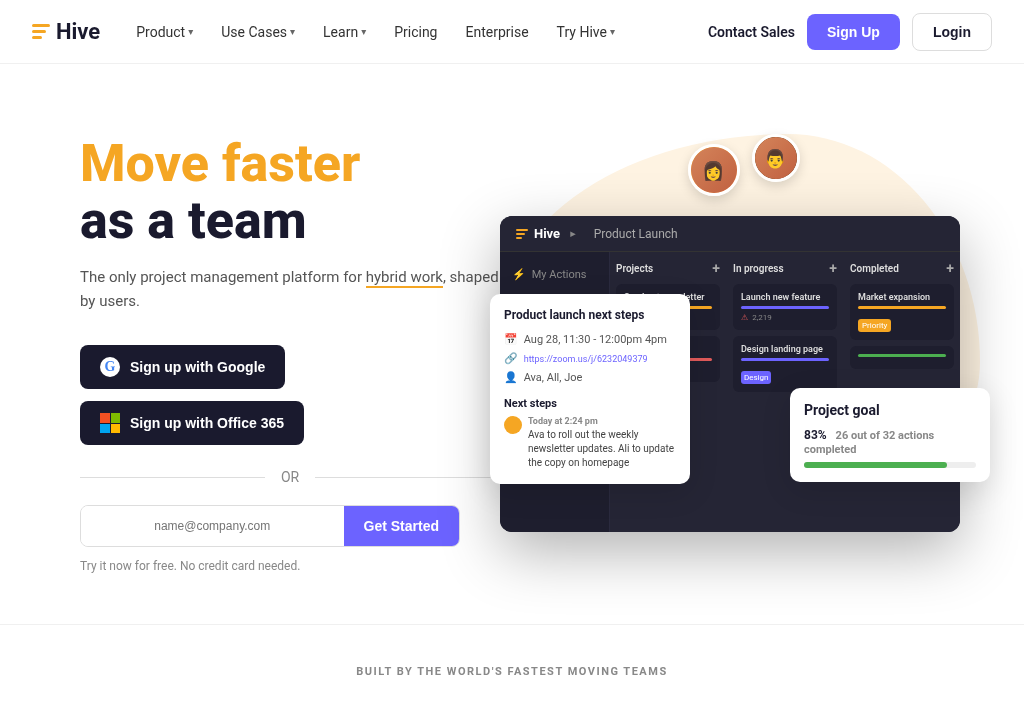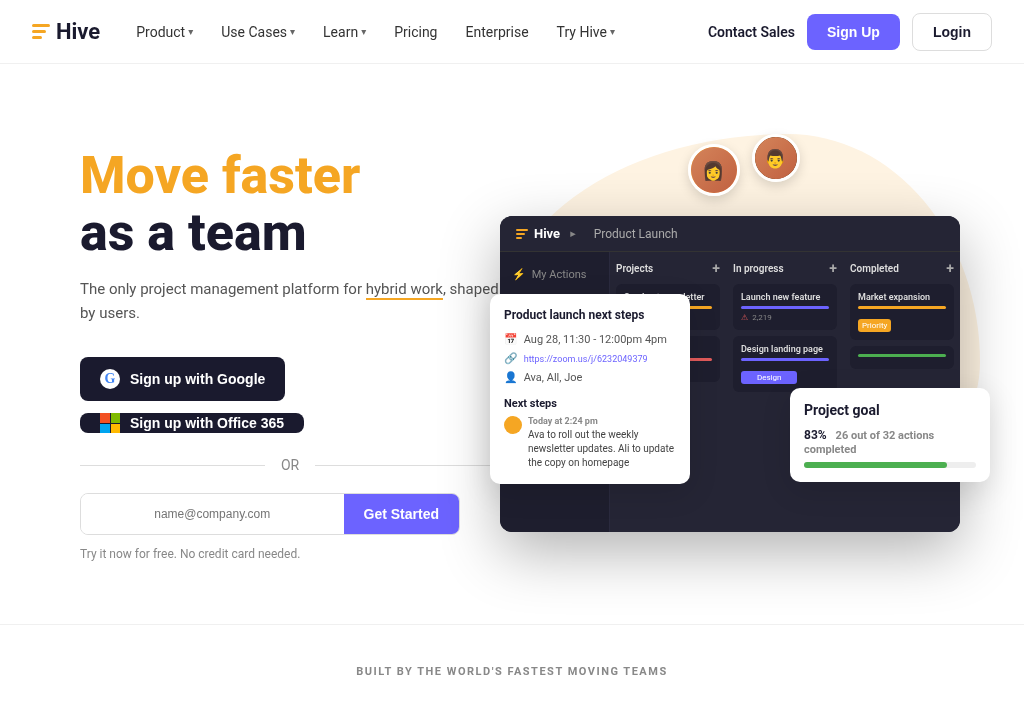--- a/index.html
+++ b/index.html
@@ -23,21 +23,21 @@
 
     
     .hero { display: flex; align-items: center; padding: 60px 80px 40px 80px; min-height: 520px; position: relative; overflow: hidden; }
     .hero-left { flex: 0 0 420px; z-index: 2; }
     .hero-title-orange { font-size: 52px; font-weight: 800; color: #f5a623; line-height: 1.1; }
     .hero-title-dark { font-size: 52px; font-weight: 800; color: #1a1a2e; line-height: 1.1; margin-bottom: 16px; }
     .hero-subtitle { font-size: 15px; color: #555; line-height: 1.6; margin-bottom: 32px; }
     .hero-subtitle span { border-bottom: 2px solid #f5a623; }
     .btn-row { display: flex; gap: 12px; margin-bottom: 24px; flex-wrap: wrap; }
     .btn-google { display: flex; align-items: center; gap: 10px; background: #1a1a2e; color: #fff; border: none; padding: 12px 20px; border-radius: 8px; font-size: 14px; font-weight: 600; cursor: pointer; }
-    .btn-office { display: flex; align-items: center; gap: 10px; background: #1a1a2e; color: #fff; border: none; padding: 0 20px; border-radius: 8px; font-size: 14px; font-weight: 600; cursor: pointer; }
+    .btn-office { display: flex; align-items: center; gap: 10px; background: #1a1a2e; color: #fff; border: none; padding: 12px 20px; border-radius: 8px; font-size: 14px; font-weight: 600; cursor: pointer; }
     .or-divider { display: flex; align-items: center; gap: 16px; margin-bottom: 20px; color: #888; font-size: 14px; }
     .or-line { flex: 1; height: 1px; background: #ddd; }
     .email-row { display: flex; gap: 0; margin-bottom: 12px; border: 1.5px solid #ddd; border-radius: 8px; overflow: hidden; max-width: 380px; }
     .email-input { flex: 1; border: none; padding: 12px 16px; font-size: 12px; outline: none; color: #333; text-align: center; }
     .btn-get-started { background: #6c63ff; color: #fff; border: none; padding: 12px 20px; font-size: 14px; font-weight: 600; cursor: pointer; white-space: nowrap; }
     .try-free { font-size: 12px; color: #888; }
 
     
     .hero-right { flex: 1; position: relative; display: flex; justify-content: center; align-items: center; min-height: 460px; }
     .hero-bg-blob { position: absolute; width: 480px; height: 380px; background: #fef3e2; border-radius: 60% 40% 40% 60% / 50% 60% 40% 50%; top: 10px; right: -20px; z-index: 0; }
@@ -292,21 +292,21 @@
                 <div class="card-title">Launch new feature</div>
                 <div class="card-bar purple"></div>
                 <div class="card-meta">
                   <span class="card-warning">⚠</span>
                   <span class="card-count">2,219</span>
                 </div>
               </div>
               <div class="kanban-card">
                 <div class="card-title">Design landing page</div>
                 <div class="card-bar purple"></div>
-                <div style="padding:2px 16px;background:#6c63ff;border-radius:3px;font-size:8px;color:#fff;display:inline-block;margin-top:2px;text-align:right;">Design</div>
+                <div style="padding:2px 3px;background:#6c63ff;border-radius:3px;font-size:8px;color:#fff;display:inline-block;margin-top:2px;text-align:right;">Design</div>
               </div>
             </div>
             <div class="kanban-col">
               <div class="col-header">
                 <span class="col-header-title">Completed</span>
                 <span class="add-btn">+</span>
               </div>
               <div class="kanban-card">
                 <div class="card-title">Market expansion</div>
                 <div class="card-bar orange"></div>

